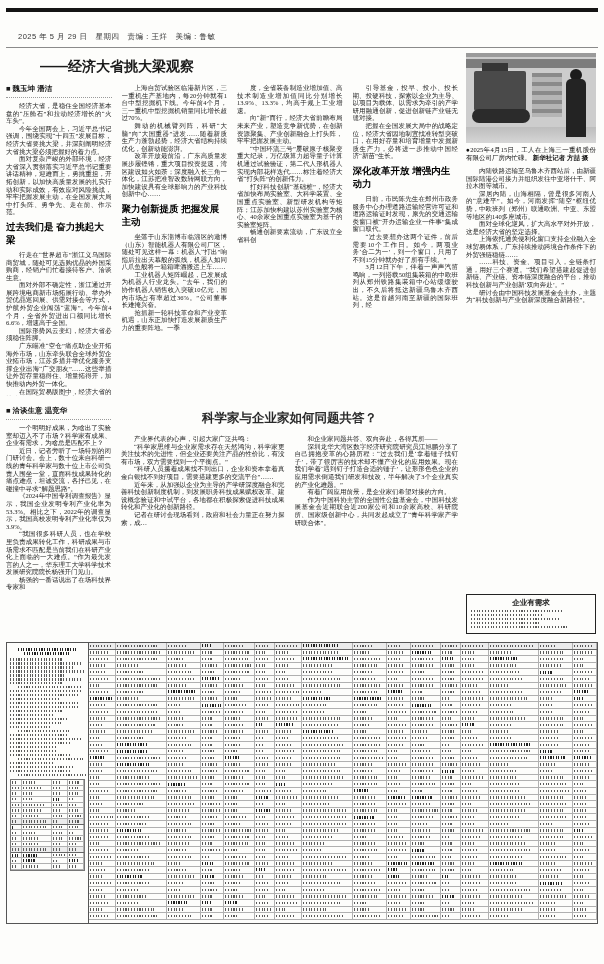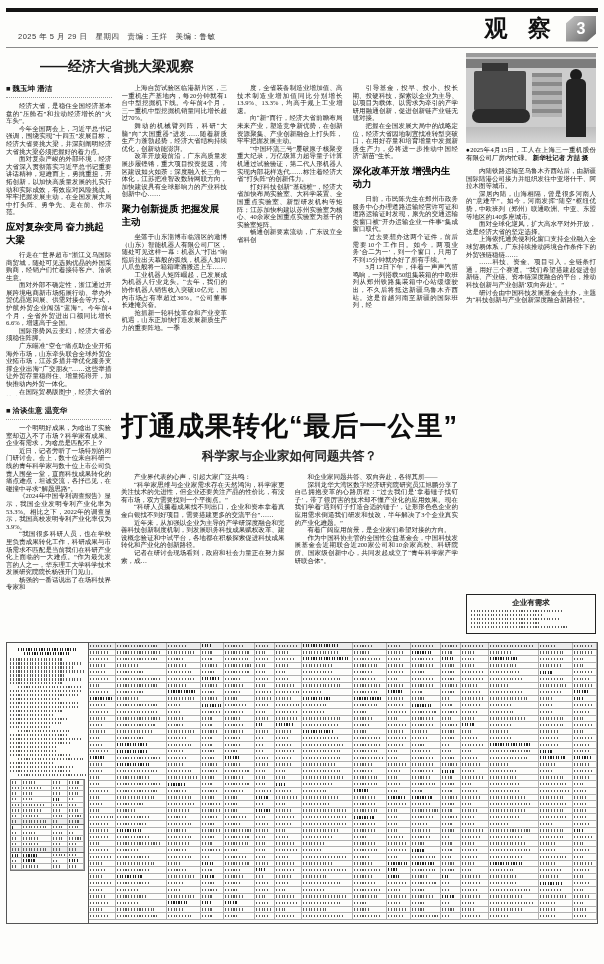--- a/index.html
+++ b/index.html
@@ -81,40 +81,36 @@
 </style>
 </head>
 <body>
 
 <div class="page">
 
   <div class="topbar"></div>
 
   <div class="masthead">
     <div class="dateline">2025 年 5 月 29 日　星期四　责编：王烊　美编：鲁敏</div>
-    <div class="mast-right">
-      <div class="section-name">观 察</div>
-      <div class="page-badge">3</div>
-    </div>
   </div>
 
   <div class="content-row">
 
     <div class="left-main">
 
       <div>
         <div class="a1-subhead">——经济大省挑大梁观察</div>
         <div class="cols4">
           <div class="ncol body-txt">
             <div class="byline">■ 魏玉坤 潘洁</div>
             <div>
                 <p>经济大省，是稳住全国经济基本盘的“压舱石”和拉动经济增长的“火车头”。</p>
                 <p>今年全国两会上，习近平总书记强调，围绕实现“十四五”发展目标，经济大省要挑大梁，并深刻阐明经济大省挑大梁必须把握好的着力点。</p>
                 <p>面对复杂严峻的外部环境，经济大省深入贯彻落实习近平总书记重要讲话精神，迎难而上，勇挑重担，开拓创新，以加快高质量发展的扎实行动和实际成效，有效应对风险挑战，牢牢把握发展主动，在全国发展大局中打头阵、勇争先、走在前、作示范。</p>
-                <div class="sec-h">应对复杂变局 奋力挑起大梁</div>
+                <div class="sec-h">过去我们是 奋力挑起大梁</div>
                 <p>行走在“世界超市”浙江义乌国际商贸城，随处可见选购优品的外国采购商，经销户们忙着接待客户、洽谈生意。</p>
                 <p>面对外部不确定性，浙江通过开展跨境电商新市场拓展行动、举办外贸优品巡回展、供需对接会等方式，护航外贸企业闯荡“蓝海”。今年前4个月，全省外贸进出口额同比增长6.6%，增速高于全国。</p>
                 <p>国际形势风云变幻，经济大省必须稳住阵脚。</p>
                 <p>广东瞄准“空仓”痛点助企业开拓海外市场，山东牵头联合全球外贸企业拓市场，江苏多措并举优化服务支撑企业出海“广交朋友”……这些举措让外贸存量稳得住、增量拓得开，加快推动内外贸一体化。</p>
                 <p>在国际贸易版图中，经济大省的地位愈发凸显。一季度，广东、江苏、山东等经济十强省份累计实现进出口总额超7.8万亿元，占全国的比重升至76%。</p>
               </div>
           </div>
           <div class="ncol body-txt">
               <p>上海自贸试验区临港新片区，三一重机生产基地内，每20分钟就有1台中型挖掘机下线。今年前4个月，三一重机中型挖掘机销量同比增长超过70%。</p>
               <p>舞动的机械臂列阵，科研“大脑”向“大国重器”进发……随着新质生产力蓬勃起势，经济大省结构持续优化，创新动能澎湃。</p>
@@ -147,21 +143,20 @@
           <div class="byline">■ 洽谈生意 温竞华</div>
           <div>
               <p>一个明明好成果，为啥出了实验室却迈入不了市场？科学家有成果、企业有需求，为啥总是匹配不上？</p>
               <p>近日，记者旁听了一场特别的闭门研讨会。会上，数十位来自科研一线的青年科学家与数十位上市公司负责人围坐一堂，直面科技成果转化的痛点难点，坦诚交流，各抒己见，在碰撞中寻求“解题思路”。</p>
               <p>《2024年中国专利调查报告》显示，我国企业发明专利产业化率为53.3%。相比之下，2022年的调查显示，我国高校发明专利产业化率仅为3.9%。</p>
               <p>“我国很多科研人员，也在学校里负责成果转化工作，科研成果与市场需求不匹配是当前我们在科研产业化上面临的一大难点。”作为最先发言的人之一，华东理工大学科学技术发展研究院院长杨强开门见山。</p>
               <p>杨强的一番话说出了在场科技界专家和</p>
             </div>
         </div>
         <div class="a2-mid">
-          <div class="a2-headline">打通成果转化“最后一公里”</div>
           <div class="a2-subhead">科学家与企业家如何同题共答？</div>
           <div class="a2-cols">
             <div class="ncol body-txt">
                 <p>产业界代表的心声，引起大家广泛共鸣：</p>
                 <p>“科学家思维与企业家需求存在天然鸿沟，科学家更关注技术的先进性，但企业还要关注产品的性价比，有没有市场，双方需要找到一个平衡点。”</p>
                 <p>“科研人员攥着成果找不到出口，企业和资本拿着真金白银找不到好项目，需要搭建更多的交流平台”……</p>
                 <p>近年来，从加强以企业为主导的产学研深度融合和完善科技创新制度机制，到发展职务科技成果赋权改革、建设概念验证和中试平台，各地都在积极探索促进科技成果转化和产业化的创新路径。</p>
                 <p>记者在研讨会现场看到，政府和社会力量正在努力探索，成…</p>
               </div>
             <div class="ncol body-txt">

